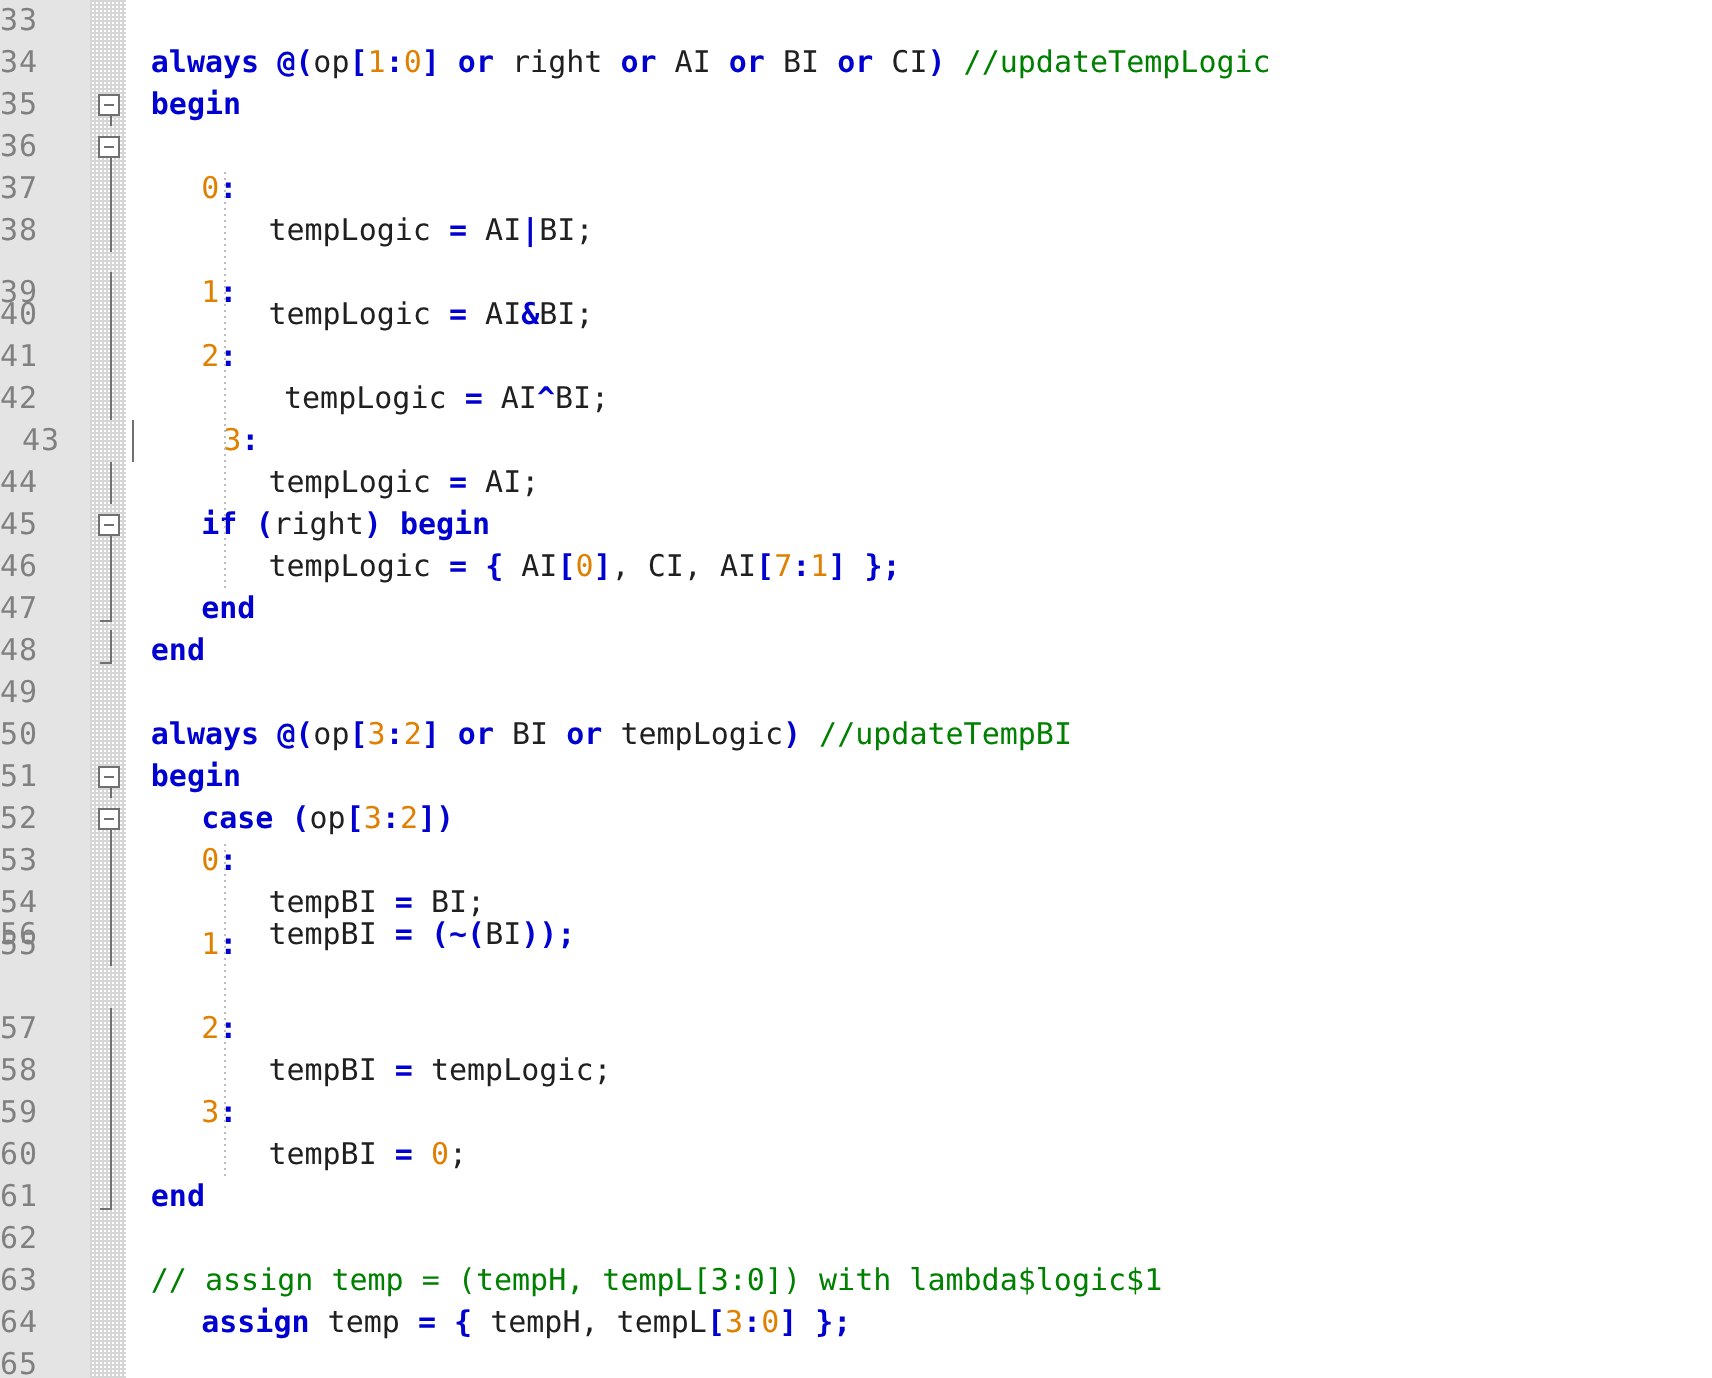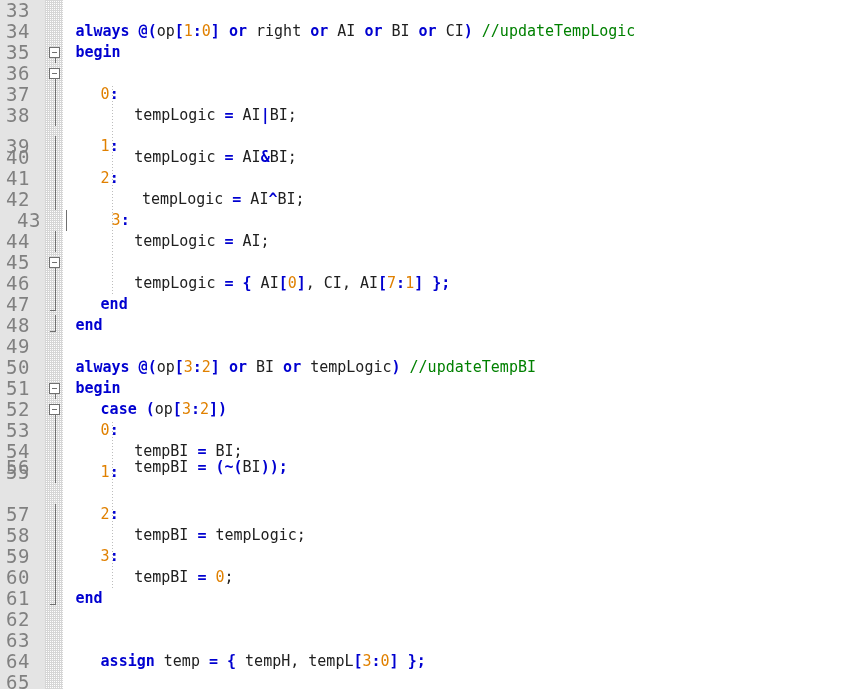--- a/index.html
+++ b/index.html
@@ -54,23 +54,23 @@
     position: absolute;
     left: 0;
     width: 856px;
     height: 21px;
     line-height: 21px;
   }
   .lineno {
     position: absolute;
     left: 0; top: 0;
     width: 36px;
-    text-align: center;
+    text-align: left;
     color: #808080;
-    font-size: 19px;
+    font-size: 15px;
     font-family: "DejaVu Sans Mono", "Liberation Mono", monospace;
     letter-spacing: .5px;
   }
 
   
   .foldline {
     position: absolute;
     left: 55px;
     width: 1px;
     background: #707070;
@@ -188,20 +188,21 @@
       </div>
       <div class="row" style="top: 231px;">
         <div class="lineno">44</div>
         <div class="foldline" style="top: 0px; height: 21px;"></div>
         <div class="code" style="left: 134.2px;"><span class="pln">tempLogic </span><span class="kw">=</span><span class="pln"> AI;</span></div>
       </div>
       <div class="row" style="top: 252px;">
         <div class="lineno">45</div>
         <div class="foldbox"></div>
         <div class="foldline" style="top: 16px; height: 5px;"></div>
+        <div class="code" style="left: 100.6px;"><span class="kw">if</span><span class="pln"> </span><span class="kw">(</span><span class="pln">right</span><span class="kw">)</span><span class="pln"> </span><span class="kw">begin</span></div>
       </div>
       <div class="row" style="top: 273px;">
         <div class="lineno">46</div>
         <div class="foldline" style="top: 0px; height: 21px;"></div>
         <div class="code" style="left: 134.2px;"><span class="pln">tempLogic </span><span class="kw">=</span><span class="pln"> </span><span class="kw">{</span><span class="pln"> AI</span><span class="kw">[</span><span class="num">0</span><span class="kw">]</span><span class="pln">, CI, AI</span><span class="kw">[</span><span class="num">7</span><span class="kw">:</span><span class="num">1</span><span class="kw">]</span><span class="pln"> </span><span class="kw">};</span></div>
       </div>
       <div class="row" style="top: 294px;">
         <div class="lineno">47</div>
         <div class="foldend" style="top: 16px;"></div>
         <div class="foldline" style="top: 0px; height: 16px;"></div>
@@ -276,20 +277,21 @@
         <div class="lineno">61</div>
         <div class="foldend" style="top: 16px;"></div>
         <div class="foldline" style="top: 0px; height: 16px;"></div>
         <div class="code" style="left: 75.4px;"><span class="kw">end</span></div>
       </div>
       <div class="row" style="top: 609px; padding-left: 36px;">
         <div class="lineno">62</div>
       </div>
       <div class="row" style="top: 630px;">
         <div class="lineno">63</div>
+        <div class="code" style="left: 75.4px;"><span class="cmt">// assign temp = (tempH, tempL[3:0]) with lambda$logic$1</span></div>
       </div>
       <div class="row" style="top: 651px;">
         <div class="lineno">64</div>
         <div class="code" style="left: 100.6px;"><span class="kw">assign</span><span class="pln"> temp </span><span class="kw">=</span><span class="pln"> </span><span class="kw">{</span><span class="pln"> tempH, tempL</span><span class="kw">[</span><span class="num">3</span><span class="kw">:</span><span class="num">0</span><span class="kw">]</span><span class="pln"> </span><span class="kw">};</span></div>
       </div>
       <div class="row" style="top: 672px;">
         <div class="lineno">65</div>
       </div>
     </div>
   <div id="guides">

